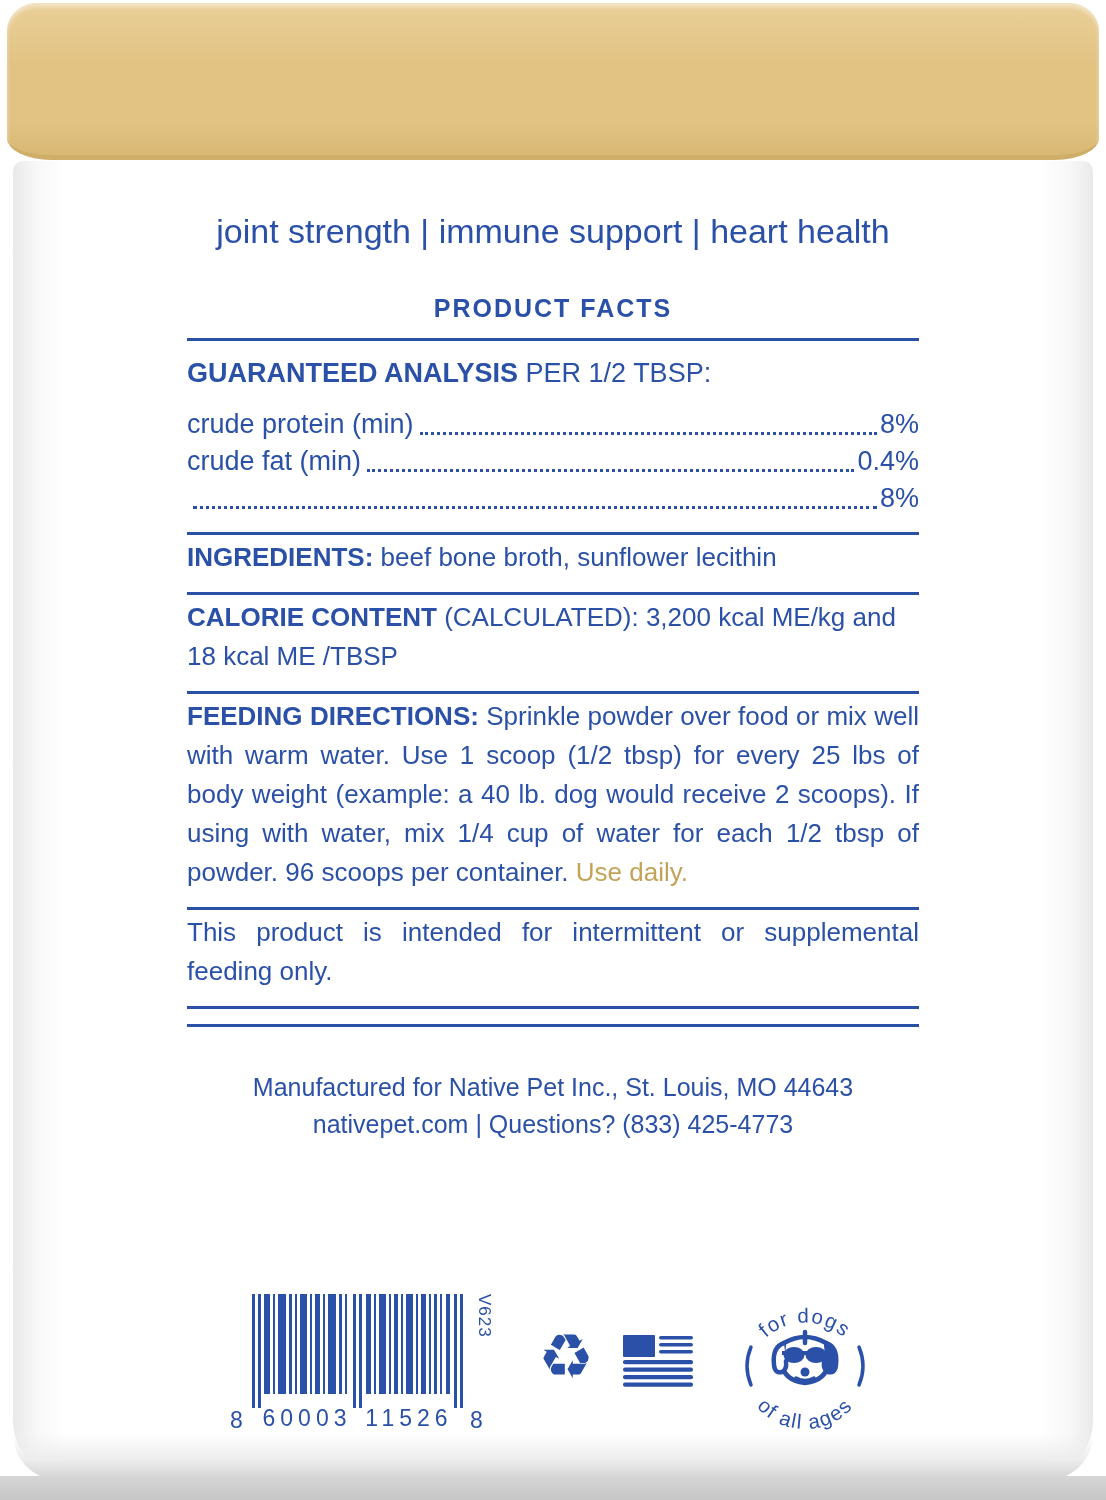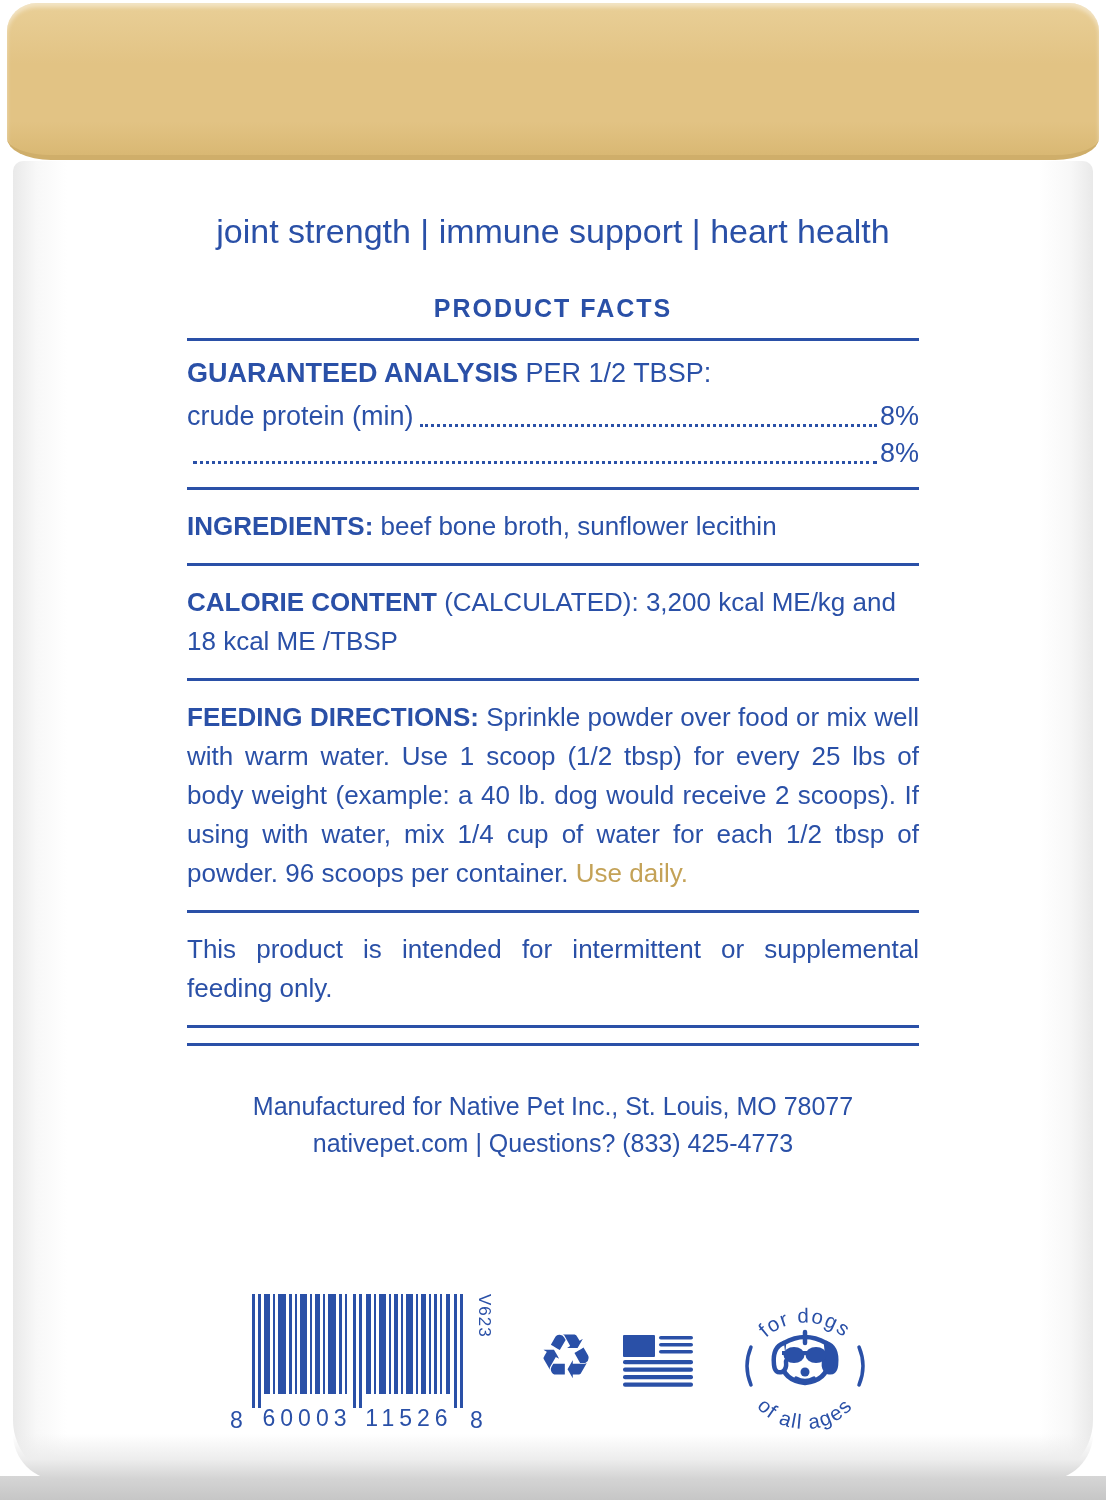--- a/index.html
+++ b/index.html
@@ -39,26 +39,26 @@
   }
   
   .label{
     position:absolute;left:187px;top:208px;width:732px;color:var(--blue);
   }
   .center{text-align:center;}
   .provides-title{font-size:28px;letter-spacing:3.5px;line-height:34px;}
   .provides-sub{font-size:34px;line-height:36px;margin-top:5px;}
   .product-facts{font-size:25px;font-weight:bold;letter-spacing:2px;line-height:30px;margin-top:44px;}
   .rule{border:0;border-top:3px solid var(--blue);margin:15px 0 0 0;height:0;}
-  .ga-head{font-size:27px;margin:15px 0 8px 0;line-height:34px;}
+  .ga-head{font-size:27px;margin:15px 0 16px 0;line-height:34px;}
   .b{font-weight:bold;}
   .ga-row{display:flex;align-items:flex-end;font-size:27px;line-height:37px;}
   .ga-dots{flex:1;border-bottom:3px dotted var(--blue);margin:0 3px 8px 6px;min-width:30px;}
   .ga-value{white-space:nowrap;}
-  .sec{font-size:26px;line-height:39px;margin:17px 0;}
+  .sec{font-size:26px;line-height:39px;margin:3px 0;}
   .just{text-align:justify;}
   .stretch{text-align:justify;text-align-last:justify;margin:19px 0;}
   .gold{color:var(--gold-text);}
   .footer-center{margin-top:42px;font-size:25px;line-height:37px;text-align:center;}
   
   .barcode{position:absolute;left:222px;top:1292px;width:262px;height:142px;color:var(--blue);}
   .barcode svg{display:block;}
   .version-code{
     position:absolute;left:494px;top:1294px;font-size:17px;color:var(--blue);
     transform:rotate(90deg);transform-origin:left top;letter-spacing:1px;white-space:nowrap;
@@ -93,20 +93,25 @@
 
     <p class="ga-head"><span class="b">GUARANTEED ANALYSIS</span> <span>PER 1/2 TBSP:</span></p>
 
     <div>
       <div class="ga-row">
         <span>crude protein (min)</span>
         <span class="ga-dots"></span>
         <span class="ga-value">8%</span>
       </div>
       <div class="ga-row">
+        <span>crude fat (min)</span>
+        <span class="ga-dots"></span>
+        <span class="ga-value">0.4%</span>
+      </div>
+      <div class="ga-row">
         <span class="ga-dots"></span>
         <span class="ga-value">8%</span>
       </div>
     </div>
 
     <div class="rule"></div>
 
     <p class="sec"><span class="b">INGREDIENTS:</span> <span>beef bone broth, sunflower lecithin</span></p>
 
     <div class="rule"></div>
@@ -120,21 +125,21 @@
     <div class="rule"></div>
 
     <p class="sec just">This product is intended for intermittent or supplemental feeding only.</p>
 
     <div class="rule"></div>
 
 
     <div class="rule"></div>
 
     <div class="footer-center">
-      <div>Manufactured for Native Pet Inc., St. Louis, MO 78077</div>
+      <div>Manufactured for Native Pet Inc., St. Louis, MO 44643</div>
       <div>nativepet.com | Questions? (833) 425-4773</div>
     </div>
   </div>
 
   <div class="barcode">
     <svg width="262" height="142" viewBox="0 0 262 142">
       <g class="bar">
         <rect x="30" y="2" width="3" height="114"></rect>
           <rect x="36" y="2" width="3" height="114"></rect>
         <rect x="42" y="2" width="6" height="100"></rect>

